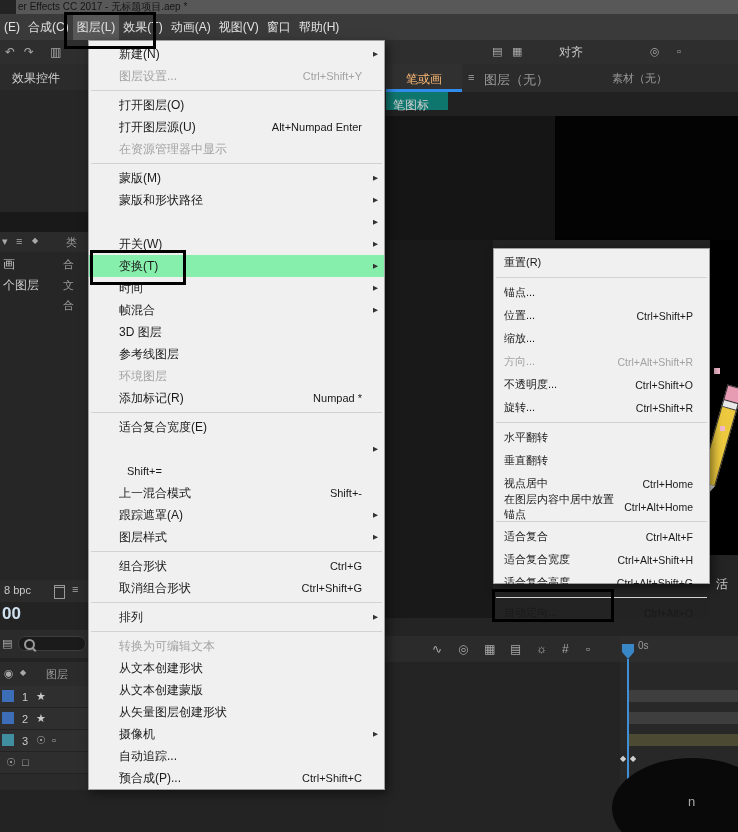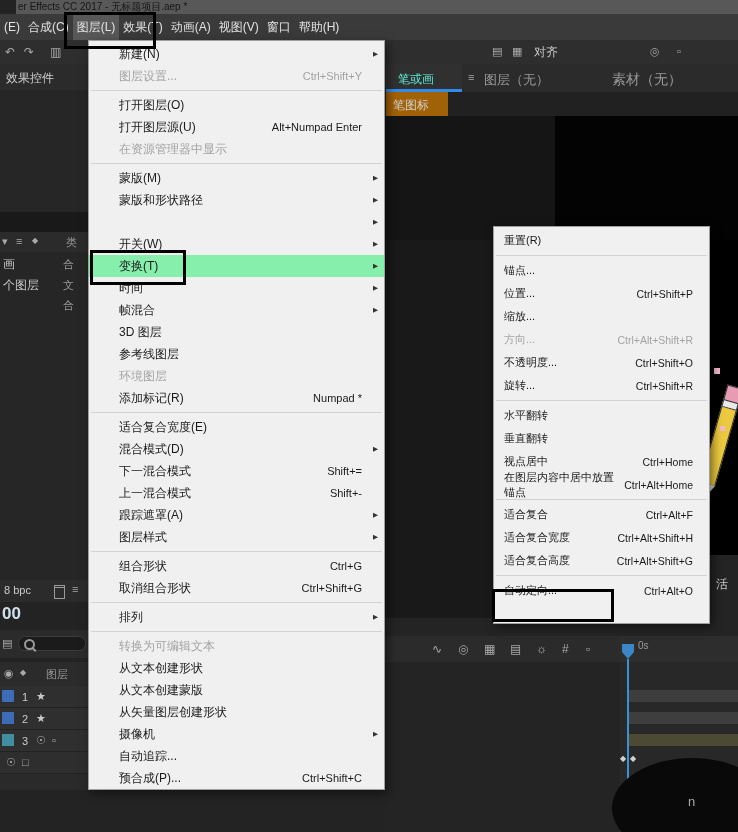--- a/index.html
+++ b/index.html
@@ -59,21 +59,21 @@
   <span class="mb">帮助(H)</span>
 </div>
 
 <div class="a" style="left:0;top:40px;width:88px;height:24px;background:#2e2e2e;">
   <span class="ic" style="left:5px;top:6px;font-size:12px;">↶</span>
   <span class="ic" style="left:24px;top:6px;font-size:12px;">↷</span>
   <span class="ic" style="left:50px;top:6px;font-size:12px;">▥</span>
 </div>
 
 <div class="a" style="left:0;top:64px;width:88px;height:26px;background:#2b2b2b;">
-  <span class="txt" style="left:6px;top:6px;font-size:12px;color:#cfcfcf;">效果控件</span>
+  <span class="txt" style="left:12px;top:6px;font-size:12px;color:#cfcfcf;">效果控件</span>
 </div>
 <div class="a" style="left:0;top:90px;width:88px;height:122px;background:#262626;"></div>
 
 <div class="a" style="left:0;top:212px;width:88px;height:20px;background:#191919;"></div>
 
 <div class="a" style="left:0;top:232px;width:88px;height:20px;background:#2b2b2b;">
   <span class="ic" style="left:2px;top:4px;">▾</span>
   <span class="ic" style="left:16px;top:4px;">≡</span>
   <span class="ic" style="left:32px;top:5px;font-size:8px;">◆</span>
   <span class="txt" style="left:66px;top:3px;color:#9a9a9a;">类</span>
@@ -152,37 +152,37 @@
 
 <span class="ic" style="left:450px;top:757px;">⊕</span>
 <span class="ic" style="left:466px;top:757px;">☼</span>
 <span class="ic" style="left:482px;top:757px;">╱</span>
 
 <span class="txt" style="left:448px;top:774px;color:#4aa0e0;">133.0,362.0</span>
 
 <div class="a" style="left:385px;top:40px;width:353px;height:24px;background:#2e2e2e;">
   <span class="ic" style="left:107px;top:6px;">▤</span>
   <span class="ic" style="left:127px;top:6px;">▦</span>
-  <span class="txt" style="left:149px;top:4px;font-size:12px;">对齐</span>
+  <span class="txt" style="left:174px;top:4px;font-size:12px;">对齐</span>
   <span class="ic" style="left:265px;top:6px;">◎</span>
   <span class="ic" style="left:292px;top:6px;">▫</span>
 </div>
 
 <div class="a" style="left:385px;top:64px;width:353px;height:28px;background:#2b2b2b;">
   <div class="a" style="left:1px;top:0;width:76px;height:28px;background:#303030;">
-    <span class="txt" style="left:12px;top:7px;font-size:12px;color:#5eead4;">笔或画</span>
+    <span class="txt" style="left:20px;top:7px;font-size:12px;color:#fdba74;">笔或画</span>
     <div class="a" style="left:0;top:25px;width:76px;height:3px;background:#2f8ceb;"></div>
   </div>
   <span class="ic" style="left:83px;top:8px;">≡</span>
   <span class="txt" style="left:99px;top:7px;font-size:13px;color:#9a9a9a;">图层（无）</span>
-  <span class="txt" style="left:227px;top:7px;font-size:14px;color:#9a9a9a;">素材（无）</span>
+  <span class="txt" style="left:227px;top:7px;font-size:11px;color:#9a9a9a;">素材（无）</span>
 </div>
 
 <div class="a" style="left:385px;top:92px;width:353px;height:24px;background:#212121;">
-  <div class="a" style="left:1px;top:0;width:62px;height:24px;background:#a16207;">
+  <div class="a" style="left:1px;top:0;width:62px;height:18px;background:#0f766e;">
     <span class="txt" style="left:7px;top:5px;font-size:12px;color:#cfcfcf;">笔图标</span>
   </div>
 </div>
 
 <div class="a" style="left:385px;top:116px;width:353px;height:124px;background:#151515;"></div>
 <div class="a" style="left:555px;top:116px;width:183px;height:124px;background:#030303;"></div>
 
 <div class="a" style="left:385px;top:240px;width:108px;height:378px;background:#191919;"></div>
 
 <div class="a" style="left:710px;top:240px;width:28px;height:378px;background:#242424;">
@@ -304,26 +304,24 @@
     <div class="mi">
       <span class="mi-label">添加标记(R)</span>
       <span class="mi-short">Numpad *</span>
     </div>
     <div class="msep"></div>
     <div class="mi">
       <span class="mi-label">适合复合宽度(E)</span>
       <span class="mi-short"></span>
     </div>
     <div class="mi">
-      <span class="mi-label">混合模式(D)</span>
-      <span class="mi-short"></span>
-      <span class="mi-arrow">▶</span>
-    </div>
-    <div class="mi">
-      <span class="mi-label">下一混合模式</span>
+      <span class="mi-short"></span>
+      <span class="mi-arrow">▶</span>
+    </div>
+    <div class="mi">
       <span class="mi-short">Shift+=</span>
     </div>
     <div class="mi">
       <span class="mi-label">上一混合模式</span>
       <span class="mi-short">Shift+-</span>
     </div>
     <div class="mi">
       <span class="mi-label">跟踪遮罩(A)</span>
       <span class="mi-short"></span>
       <span class="mi-arrow">▶</span>
@@ -373,21 +371,21 @@
     <div class="mi">
       <span class="mi-label">自动追踪...</span>
       <span class="mi-short"></span>
     </div>
     <div class="mi">
       <span class="mi-label">预合成(P)...</span>
       <span class="mi-short">Ctrl+Shift+C</span>
     </div>
   </div>
 
-<div class="menu" id="transform-menu" style="left:493px;top:226px;width:217px;height:398px;z-index:51;">
+<div class="menu" id="transform-menu" style="left:493px;top:248px;width:217px;height:336px;z-index:51;">
     <div class="mi">
       <span class="mi-label">重置(R)</span>
       <span class="mi-short"></span>
     </div>
     <div class="msep"></div>
     <div class="mi">
       <span class="mi-label">锚点...</span>
       <span class="mi-short"></span>
     </div>
     <div class="mi">

